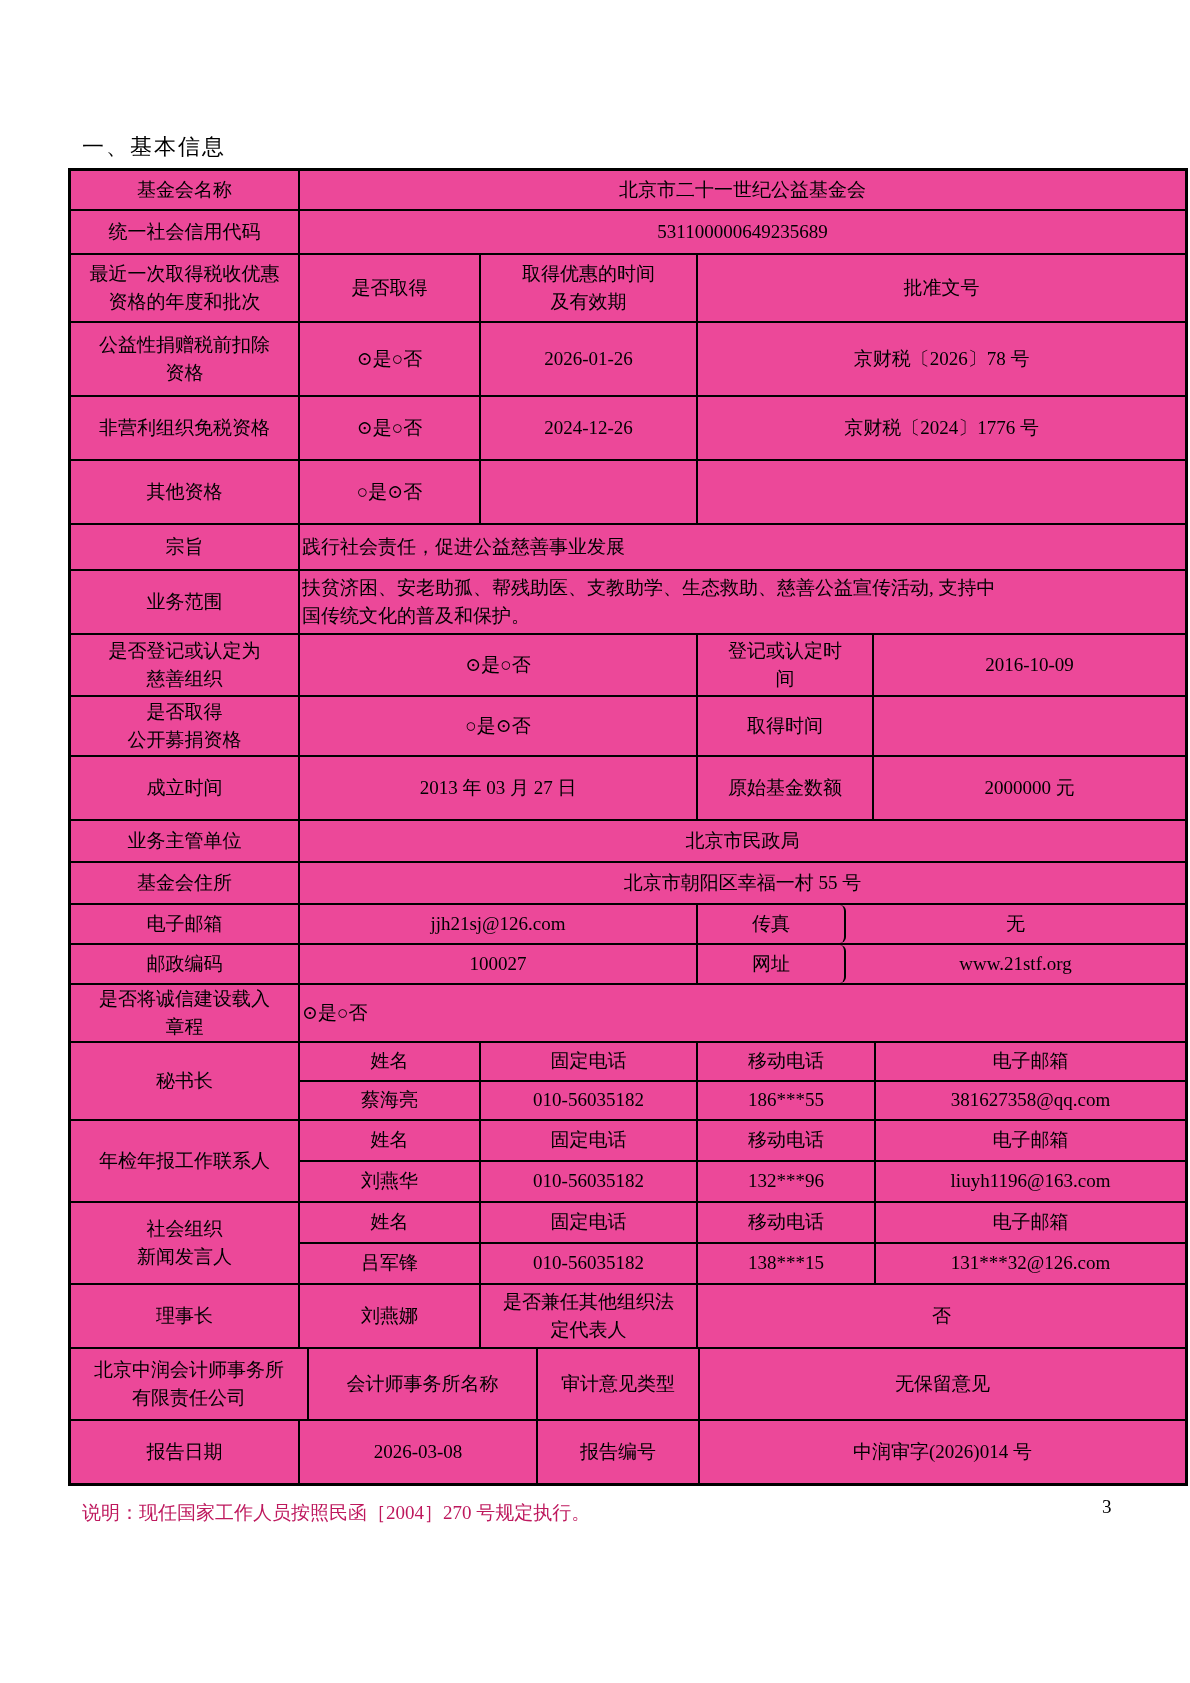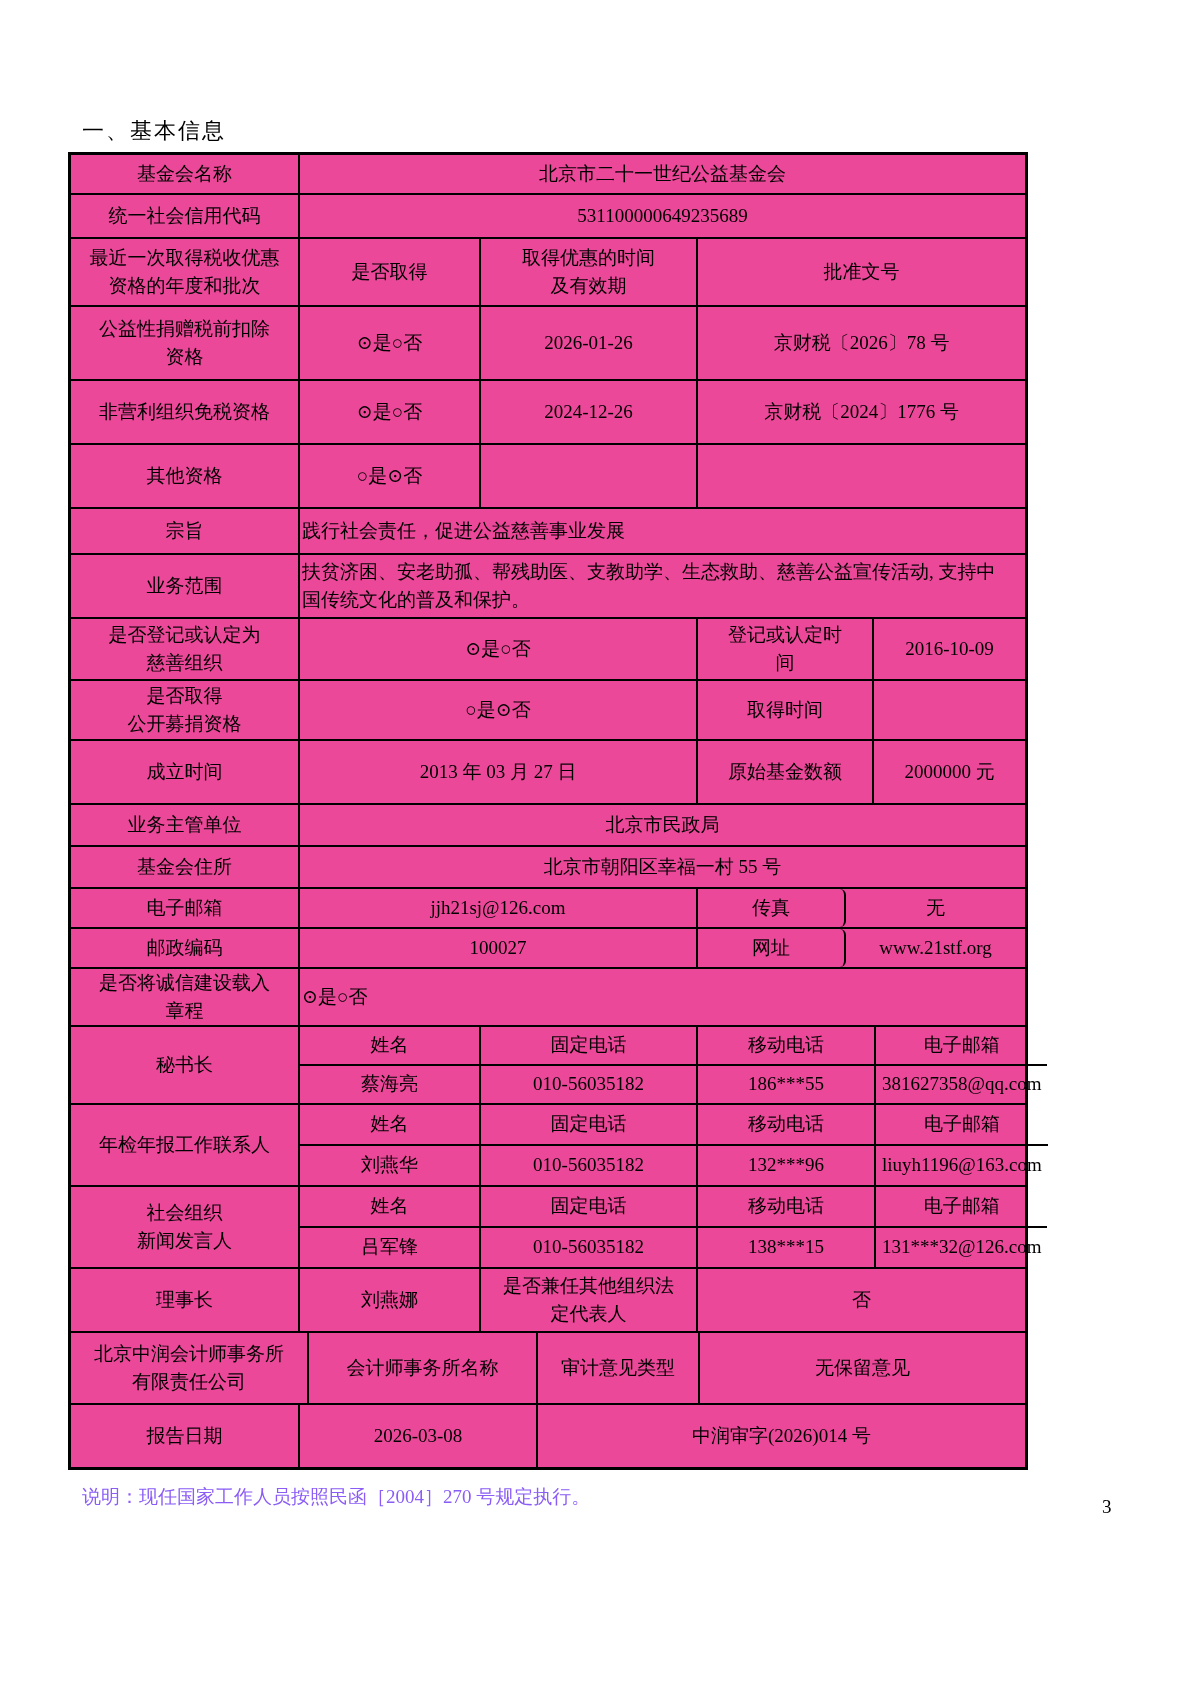--- a/index.html
+++ b/index.html
@@ -1,21 +1,21 @@
 <!DOCTYPE html>
 <html><head>
 <meta charset="utf-8">
 <style>
   html,body { margin:0; padding:0; background:#ffffff; }
   .sheet {
     position:relative; width:1190px; height:1683px; background:#ffffff;
     font-family:"Liberation Serif","DejaVu Serif",serif; color:#000;
     font-size:19px; overflow:hidden;
   }
-  .content { position:absolute; left:68px; top:116px; width:960px; }
+  .content { position:absolute; left:68px; top:132px; width:1120px; }
   .section-title { font-size:22px; line-height:30px; margin:0 0 6px 14px; letter-spacing:2px; }
   .btable { border:3px solid #000; background:#ec4899; }
   .trow { display:flex; border-bottom:2px solid #000; align-items:stretch; }
   .trow:last-child { border-bottom:none; }
   .cell {
     box-sizing:border-box; border-right:2px solid #000;
     display:flex; align-items:center; justify-content:center;
     text-align:center; white-space:pre-line; padding:2px 6px; line-height:1.5;
   }
   .cell:last-child { border-right:none; }
@@ -219,22 +219,23 @@
         <div class="cell wAcc">北京中润会计师事务所
 有限责任公司</div>
         <div class="cell wL">会计师事务所名称</div>
         <div class="cell wAud">审计意见类型</div>
         <div class="cell fx">无保留意见</div>
       </div>
 
       <div class="trow" style="height:62px">
         <div class="cell wL">报告日期</div>
         <div class="cell wAcc">2026-03-08</div>
+        <div class="cell wAud">报告编号</div>
         <div class="cell fx">中润审字(2026)014 号</div>
       </div>
 
     </div>
 
-    <div class="note" style="color: #8b5cf6;">说明：现任国家工作人员按照民函［2004］270 号规定执行。</div>
+    <div class="note" style="color: #be185d;">说明：现任国家工作人员按照民函［2004］270 号规定执行。</div>
   </div>
 
   <div class="page-number">3</div>
 </div>
 
 </body></html>

